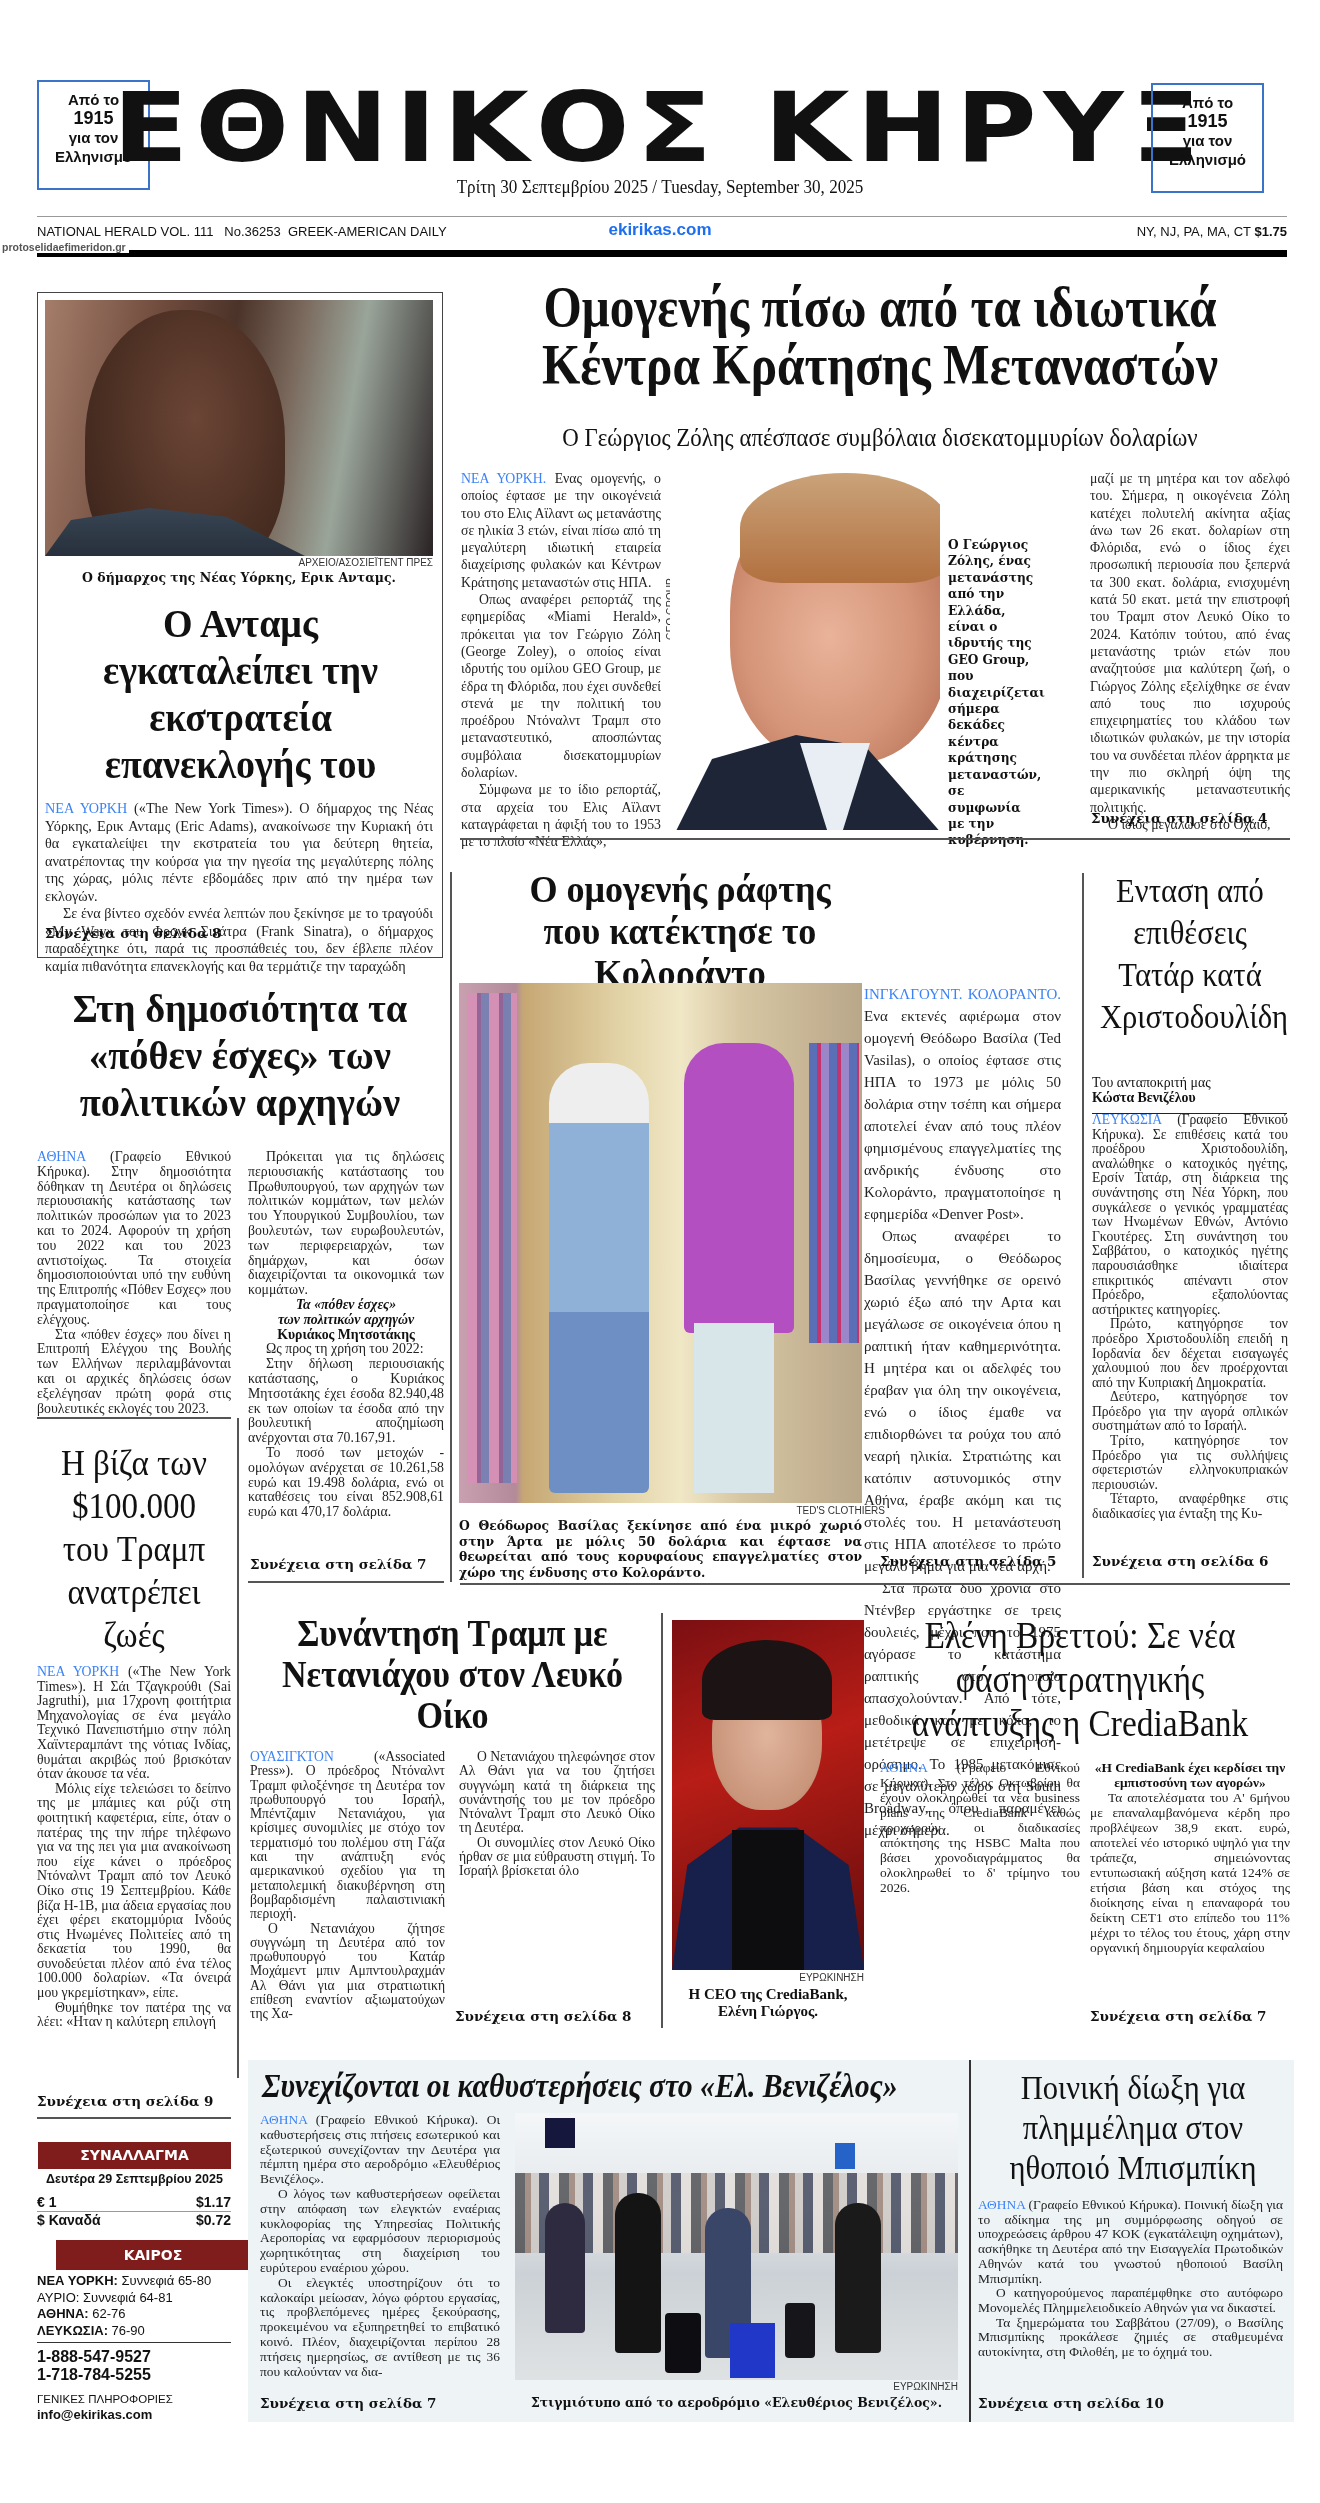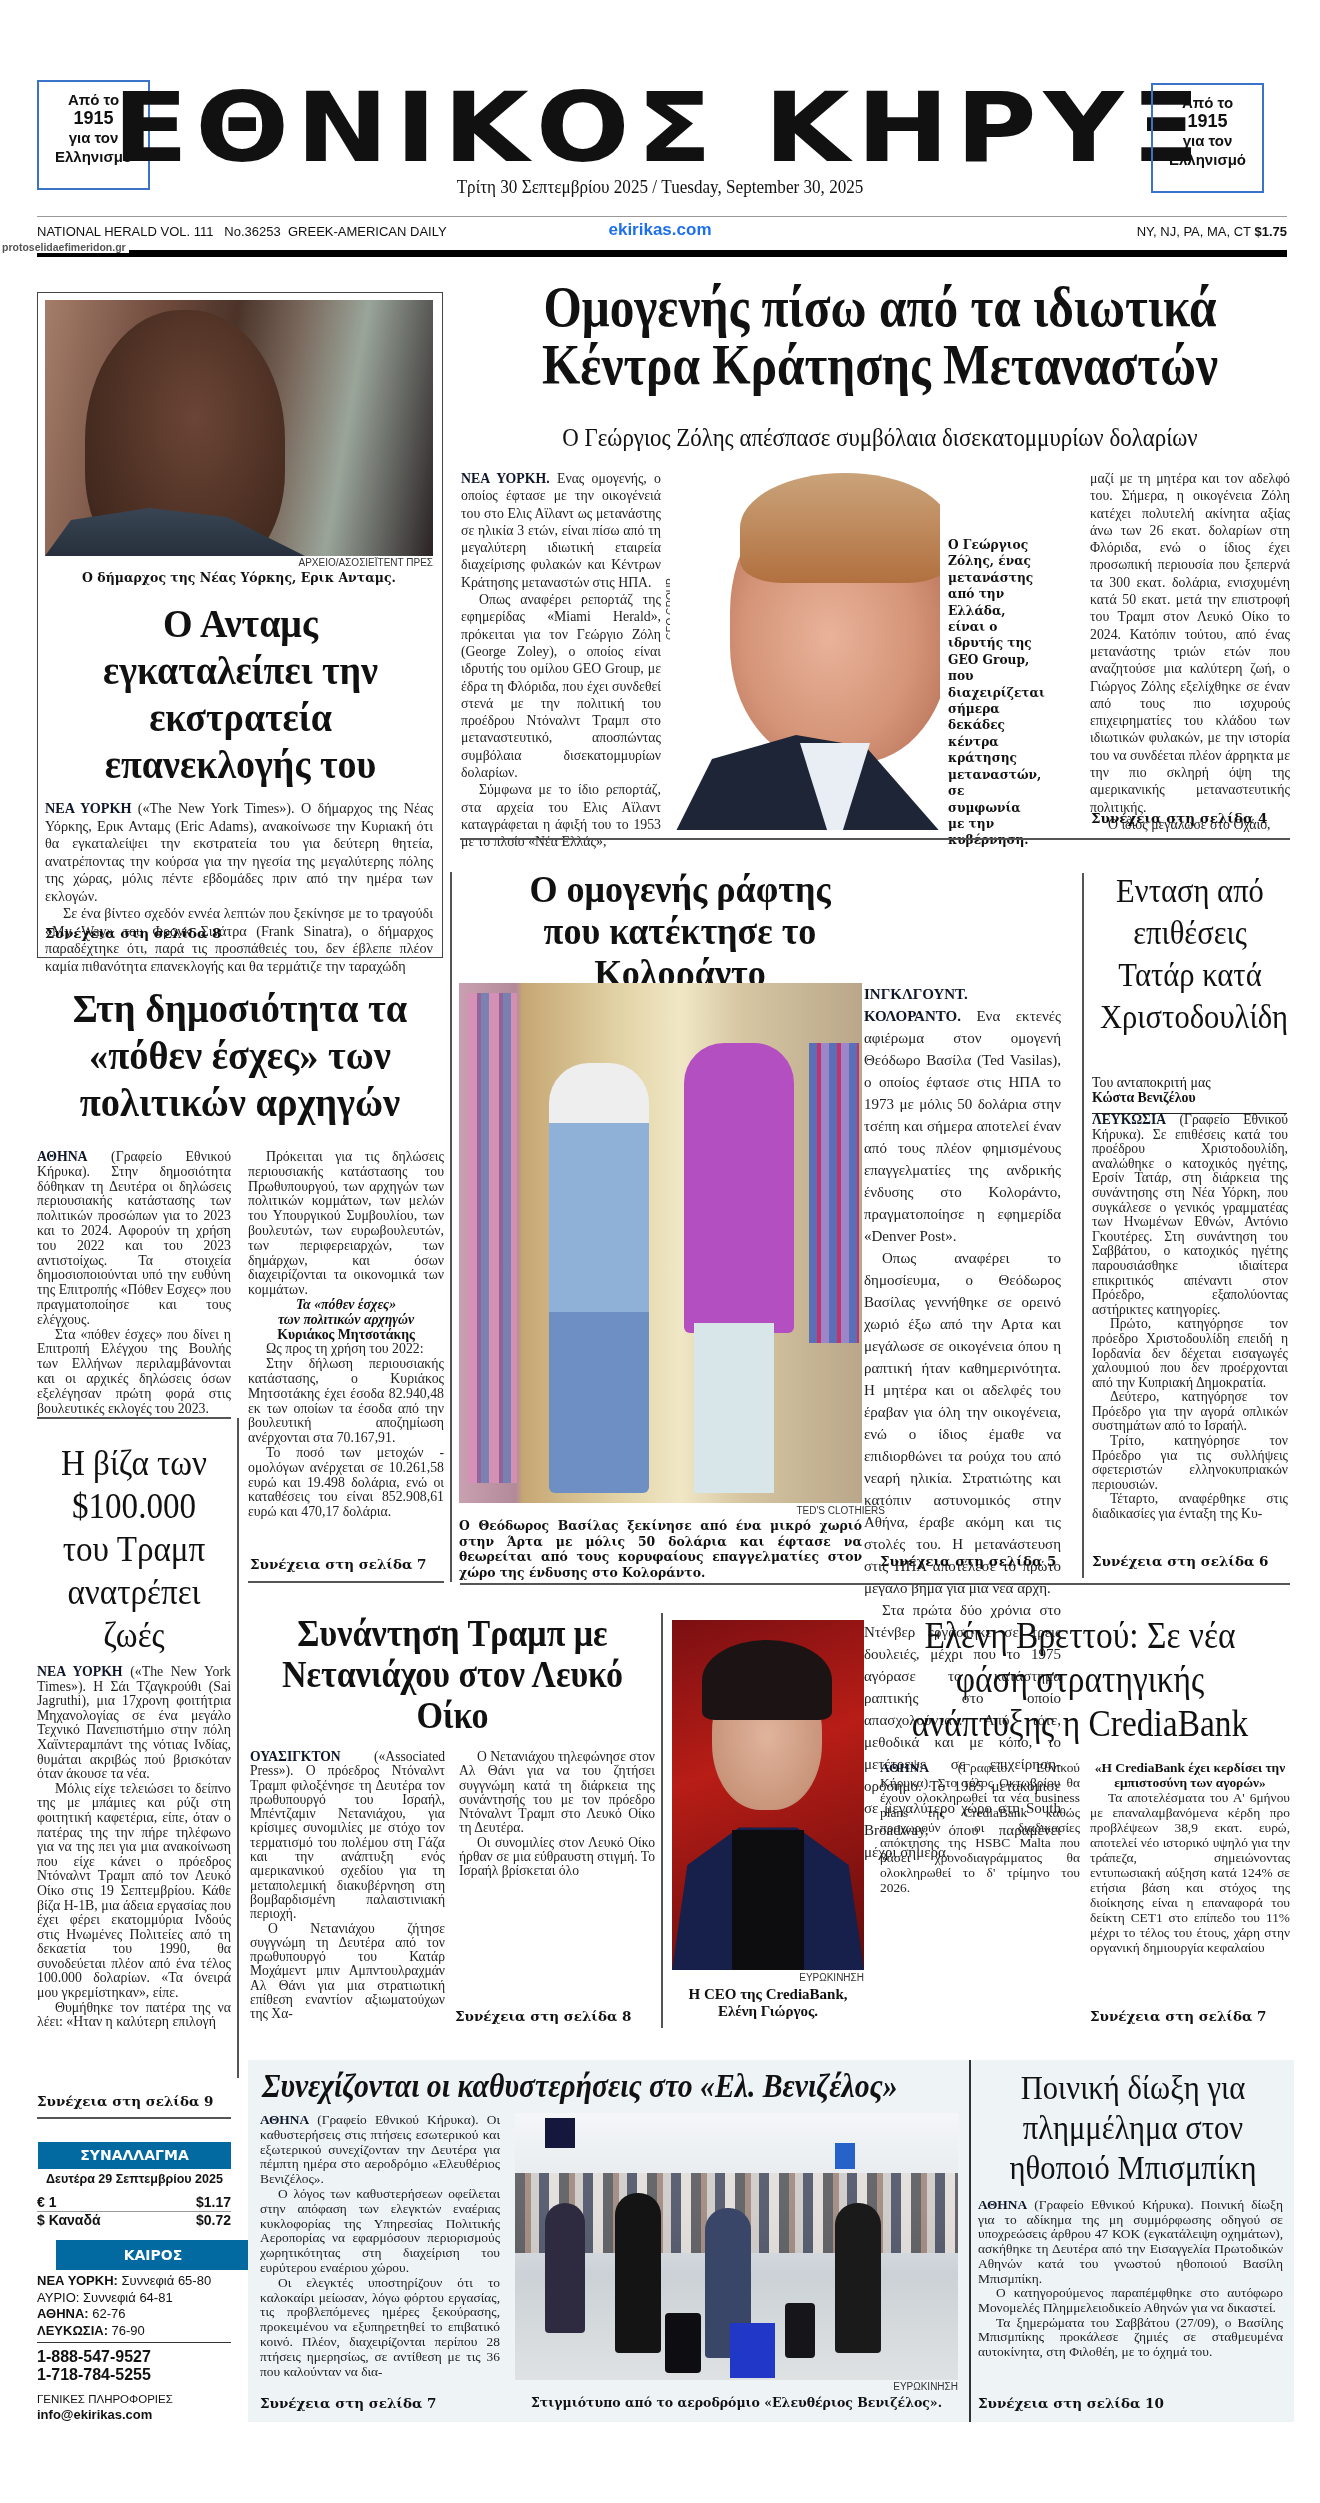--- a/index.html
+++ b/index.html
@@ -6,29 +6,29 @@
 body{width:1320px;height:2503px;background:#fff;position:relative;font-family:"DejaVu Serif",serif;color:#111;overflow:hidden}
 .abs{position:absolute}
 .sans{font-family:"Liberation Sans",sans-serif}
 .serif{font-family:"Liberation Serif",serif}
 .since{border:2px solid #3b73c9;text-align:center;font-family:"Liberation Sans",sans-serif;font-weight:bold;font-size:15px;line-height:19px;padding-top:8px;color:#111}
 .since .yr{font-size:18px}
 .mast{font-family:"DejaVu Sans",sans-serif;font-weight:bold;font-size:96px;letter-spacing:6px;line-height:100px;text-align:center}
 .body{font-family:"Liberation Serif",serif;font-size:14.2px;line-height:17.5px;text-align:justify;color:#222}
 .body p{text-indent:18px}
 .body p.first{text-indent:0}
-.body b{font-weight:bold;color:#0f172a}
+.body b{font-weight:normal;color:#3b82f6}
 .cont{font-family:"DejaVu Serif",serif;font-weight:bold;font-size:13.5px;color:#111}
 .hl{font-family:"Liberation Serif",serif;font-weight:bold;text-align:center;color:#111;line-height:1.08}
 .hln{font-family:"Liberation Serif",serif;text-align:center;color:#111;line-height:1.08}
 .credit{font-family:"Liberation Sans",sans-serif;font-size:10px;color:#333;text-align:right}
 .cap{font-family:"DejaVu Serif",serif;font-weight:bold;font-size:12.5px;text-align:center;color:#111;line-height:16px}
 .rule{background:#555}
 .photo{overflow:hidden}
-.blue{background:#0369a1;color:#fff;text-align:center;font-family:"DejaVu Sans",sans-serif;font-weight:bold;font-size:14px}
+.blue{background:#7f1d1d;color:#fff;text-align:center;font-family:"DejaVu Sans",sans-serif;font-weight:bold;font-size:14px}
 </style>
 </head>
 <body>
 
 <div class="abs since" style="left:37px;top:80px;width:113px;height:110px;">
   <div>Από το</div>
   <div class="yr">1915</div>
   <div>για τον</div>
   <div>Ελληνισμό</div>
 </div>

